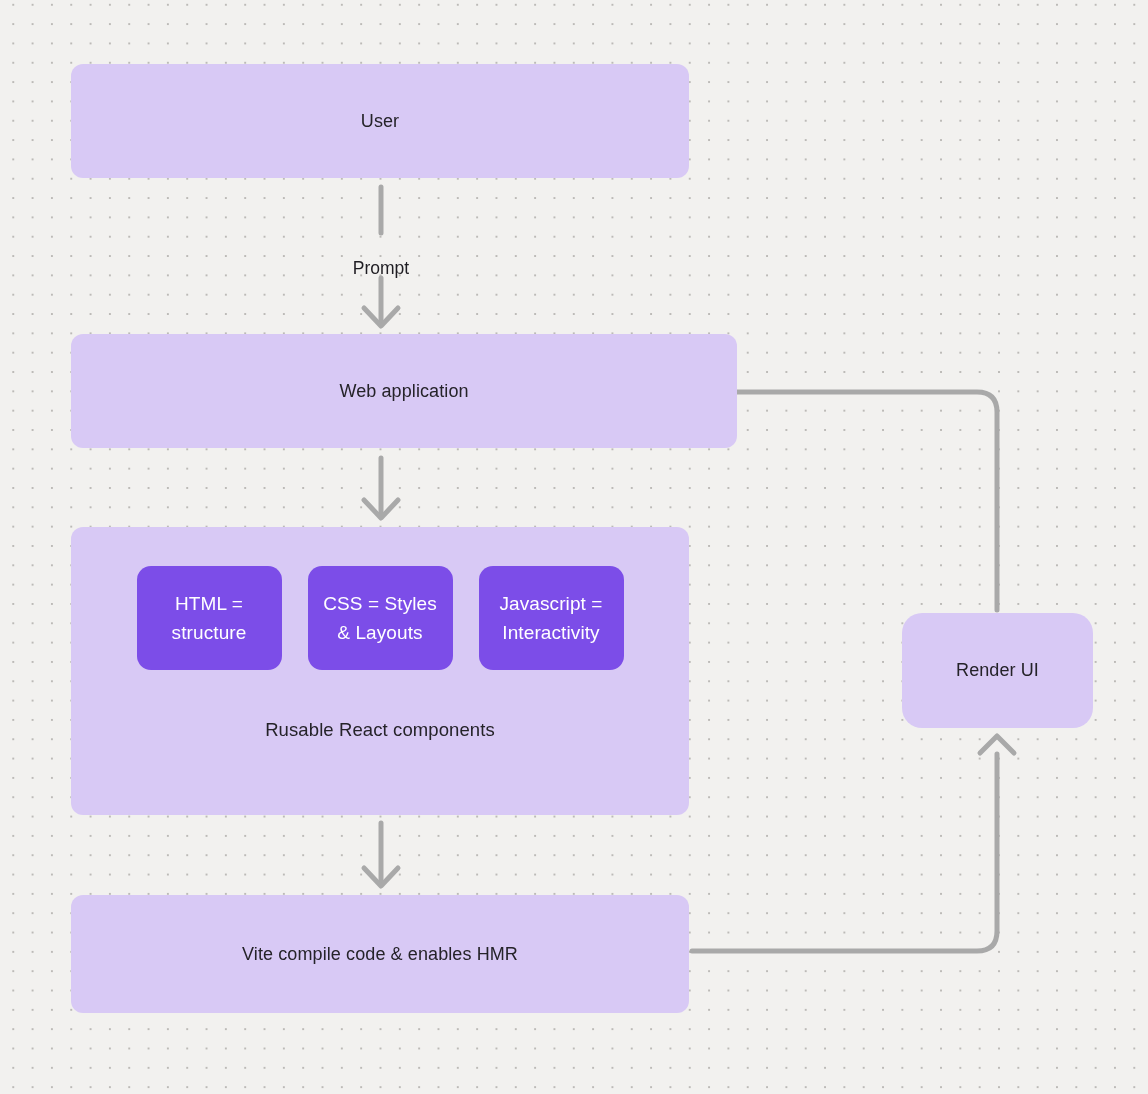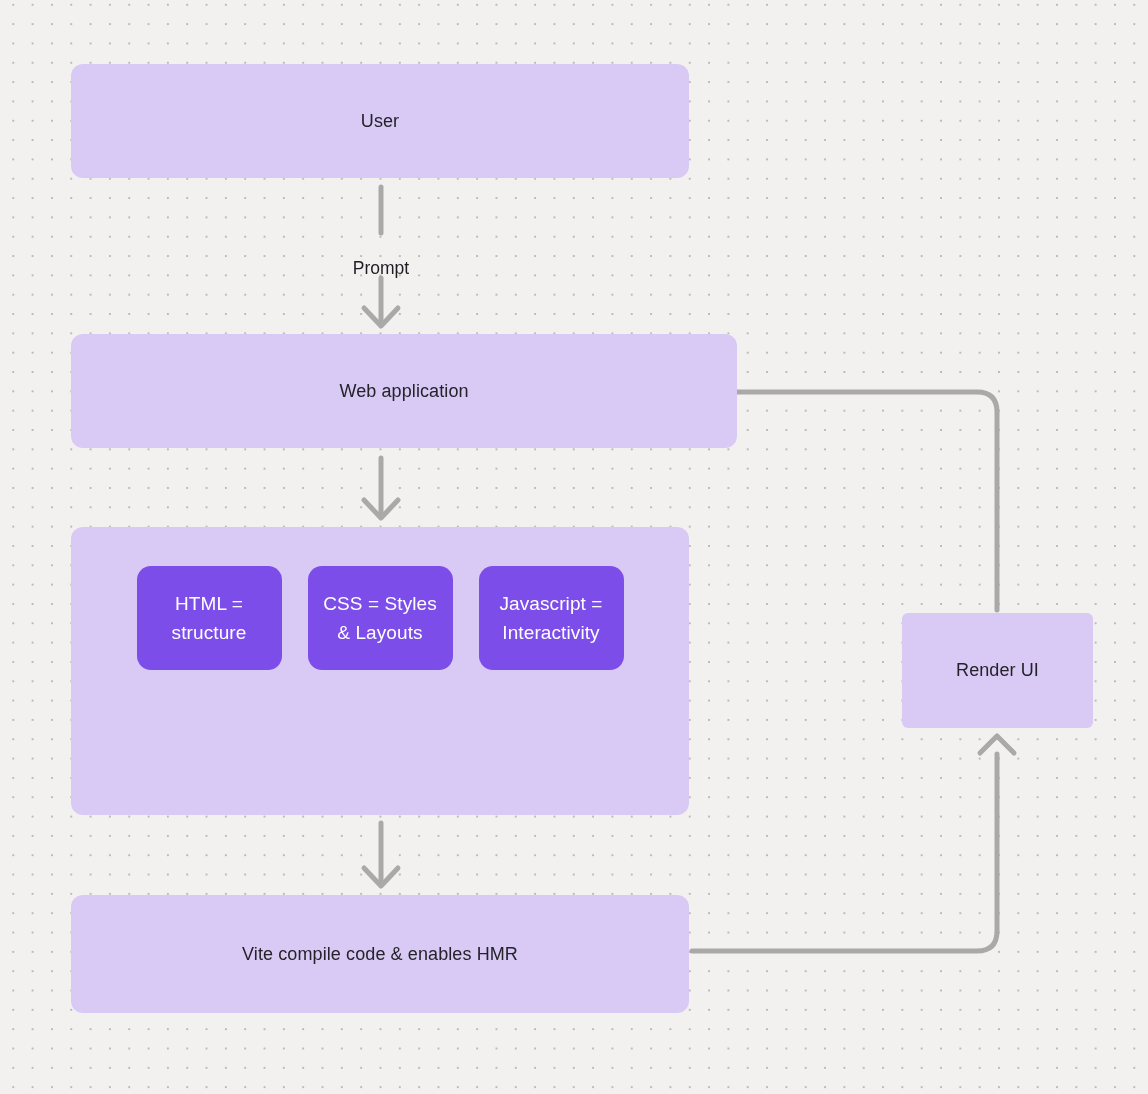--- a/index.html
+++ b/index.html
@@ -17,21 +17,21 @@
     position:absolute;display:flex;align-items:center;justify-content:center;
     background:#d8c9f5;border-radius:12px;
     font-size:18px;font-weight:500;letter-spacing:.1px;color:#252329;
     text-align:center;
   }
   .node-user{left:71px;top:64px;width:618px;height:114px;}
   .node-web{left:71px;top:334px;width:666px;height:114px;}
   .node-components{left:71px;top:527px;width:618px;height:288px;border-radius:12px;
     flex-direction:column;justify-content:flex-start;}
   .node-vite{left:71px;top:895px;width:618px;height:118px;}
-  .node-render{left:902px;top:613px;width:191px;height:115px;border-radius:6px;}
+  .node-render{left:902px;top:613px;width:191px;height:115px;border-radius:20px;}
   .chip-row{
     display:flex;gap:26px;justify-content:center;align-items:flex-start;
     margin-top:39px;width:100%;
   }
   .chip{
     width:145px;height:104px;background:#7c4de8;border-radius:14px;
     display:flex;align-items:center;justify-content:center;
     color:#ffffff;font-size:19px;line-height:29px;font-weight:500;
     white-space:pre-line;text-align:center;
   }
@@ -92,20 +92,21 @@
 
   <div class="node node-components">
     <div class="chip-row">
       <div class="chip">HTML =
 structure</div>
       <div class="chip">CSS = Styles
 &amp; Layouts</div>
       <div class="chip">Javascript =
 Interactivity</div>
     </div>
+    <div class="container-label">Rusable React components</div>
   </div>
 
   <div class="node node-vite">
     <span>Vite compile code &amp; enables HMR</span>
   </div>
 
   <div class="node node-render">
     <span>Render UI</span>
   </div>
 

